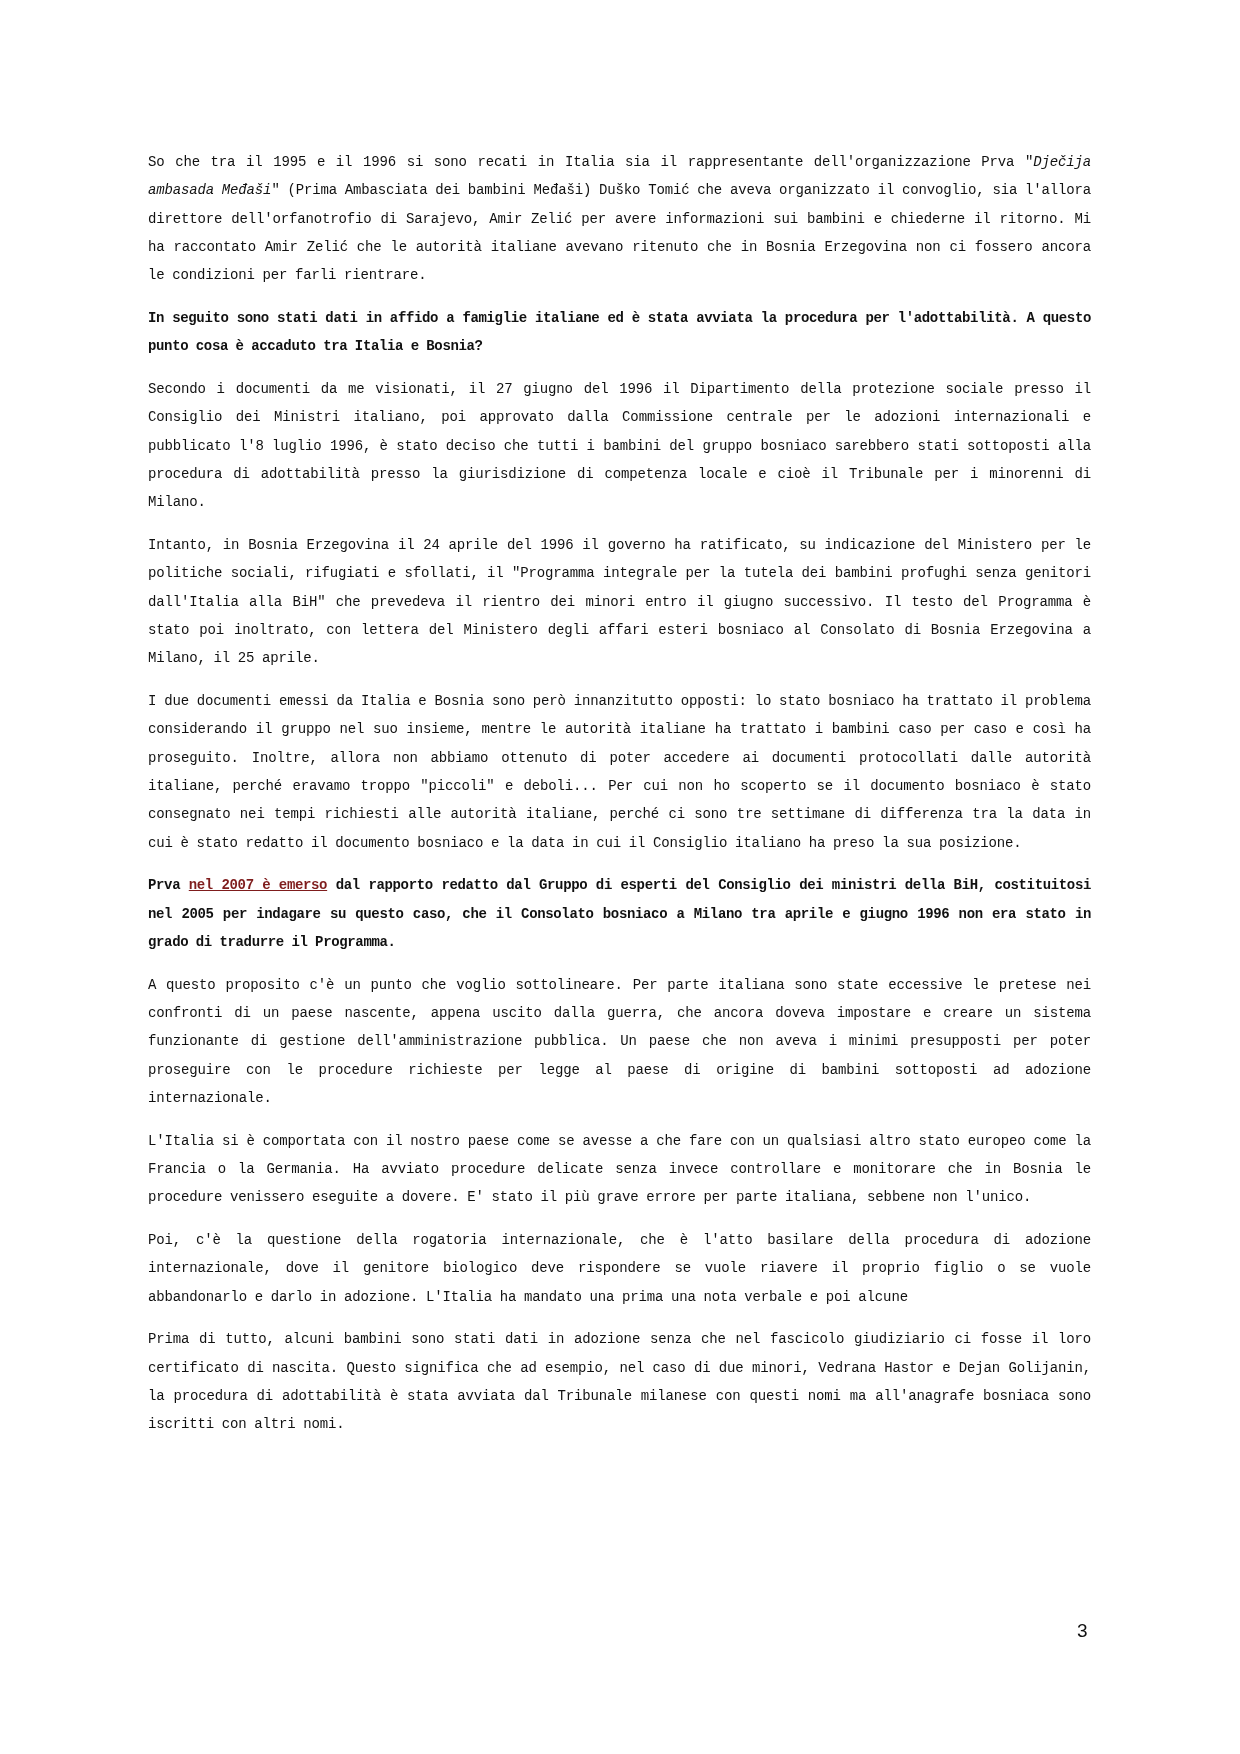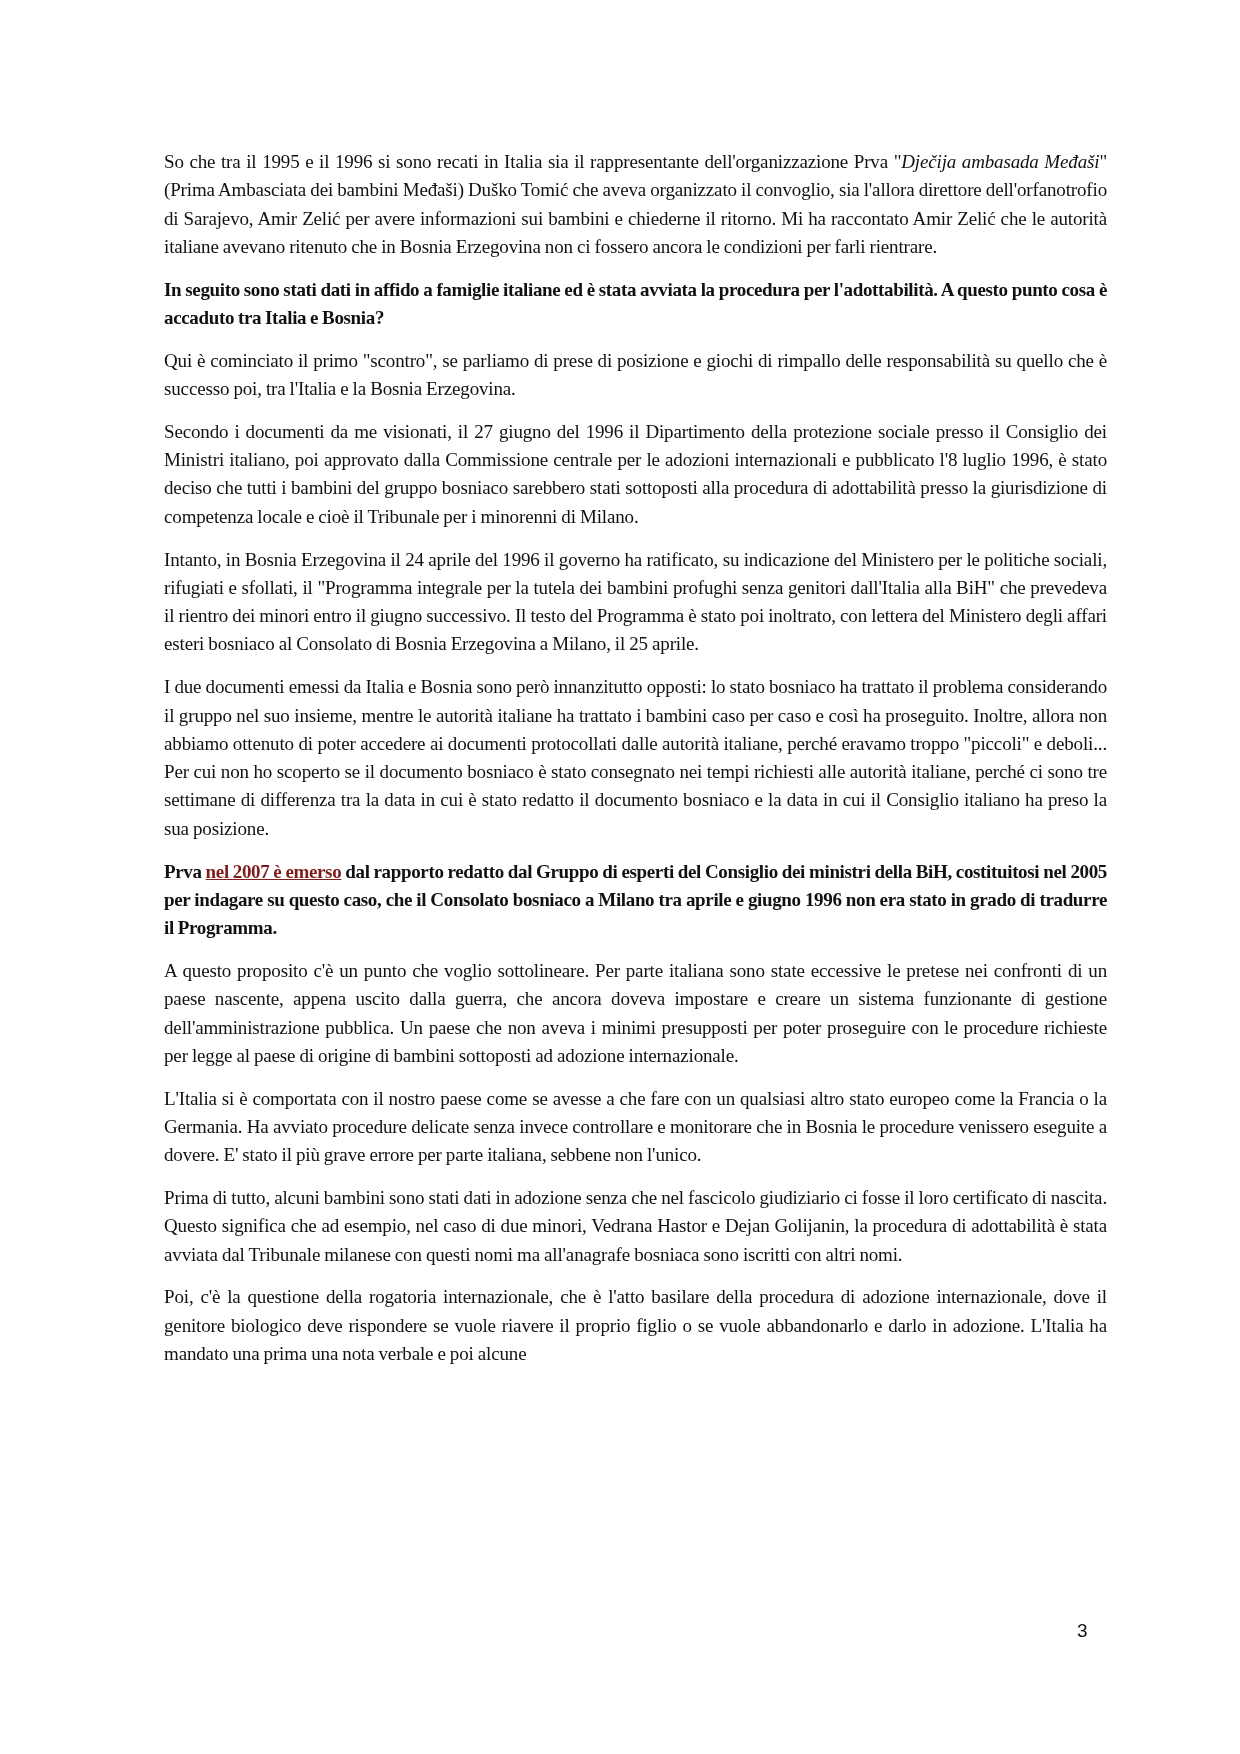--- a/index.html
+++ b/index.html
@@ -1,54 +1,53 @@
 <!DOCTYPE html>
 <html><head>
 <meta charset="utf-8">
 <style>
   html, body { margin: 0; padding: 0; background: #ffffff; }
   body { width: 1240px; height: 1754px; position: relative; overflow: hidden; }
   .page {
-    position: absolute; left: 164px; top: 148px; width: 943px;
-    font-family: Liberation Serif, serif;
-    font-size: 19px; line-height: 28.3px; color: #111111;
+    position: absolute; left: 148px; top: 148px; width: 943px;
+    font-family: Liberation Mono, monospace;
+    font-size: 14px; line-height: 28.3px; color: #111111;
     text-align: justify; letter-spacing: -0.15px; word-spacing: -0.5px;
   }
   .page p { margin: 0 0 14.5px 0; }
   .page p.bold { font-weight: bold; letter-spacing: -0.35px; }
   .page em { font-style: italic; }
   .page a { color: #7f1d1d; text-decoration: underline; }
   .pnum {
     position: absolute; left: 1077px; top: 1620px;
     font-family: "Liberation Sans", sans-serif; font-size: 19px; color: #111111;
   }
 </style>
 </head>
 <body>
 
 <div class="page">
 
   <p><span>So che tra il 1995 e il 1996 si sono recati in Italia sia il rappresentante dell'organizzazione Prva "</span><em>Dječija ambasada Međaši</em><span>" (Prima Ambasciata dei bambini Međaši) Duško Tomić che aveva organizzato il convoglio, sia l'allora direttore dell'orfanotrofio di Sarajevo, Amir Zelić per avere informazioni sui bambini e chiederne il ritorno. Mi ha raccontato Amir Zelić che le autorità italiane avevano ritenuto che in Bosnia Erzegovina non ci fossero ancora le condizioni per farli rientrare.</span></p>
 
   <p class="bold"><span>In seguito sono stati dati in affido a famiglie italiane ed è stata avviata la procedura per l'adottabilità. A questo punto cosa è accaduto tra Italia e Bosnia?</span></p>
 
-  <p><span>Qui è cominciato il primo "scontro", se parliamo di prese di posizione e giochi di rimpallo delle responsabilità su quello che è successo poi, tra l'Italia e la Bosnia Erzegovina.</span></p>
 
   <p><span>Secondo i documenti da me visionati, il 27 giugno del 1996 il Dipartimento della protezione sociale presso il Consiglio dei Ministri italiano, poi approvato dalla Commissione centrale per le adozioni internazionali e pubblicato l'8 luglio 1996, è stato deciso che tutti i bambini del gruppo bosniaco sarebbero stati sottoposti alla procedura di adottabilità presso la giurisdizione di competenza locale e cioè il Tribunale per i minorenni di Milano.</span></p>
 
   <p><span>Intanto, in Bosnia Erzegovina il 24 aprile del 1996 il governo ha ratificato, su indicazione del Ministero per le politiche sociali, rifugiati e sfollati, il "Programma integrale per la tutela dei bambini profughi senza genitori dall'Italia alla BiH" che prevedeva il rientro dei minori entro il giugno successivo. Il testo del Programma è stato poi inoltrato, con lettera del Ministero degli affari esteri bosniaco al Consolato di Bosnia Erzegovina a Milano, il 25 aprile.</span></p>
 
   <p><span>I due documenti emessi da Italia e Bosnia sono però innanzitutto opposti: lo stato bosniaco ha trattato il problema considerando il gruppo nel suo insieme, mentre le autorità italiane ha trattato i bambini caso per caso e così ha proseguito. Inoltre, allora non abbiamo ottenuto di poter accedere ai documenti protocollati dalle autorità italiane, perché eravamo troppo "piccoli" e deboli... Per cui non ho scoperto se il documento bosniaco è stato consegnato nei tempi richiesti alle autorità italiane, perché ci sono tre settimane di differenza tra la data in cui è stato redatto il documento bosniaco e la data in cui il Consiglio italiano ha preso la sua posizione.</span></p>
 
   <p class="bold"><span>Prva </span><a>nel 2007 è emerso</a><span> dal rapporto redatto dal Gruppo di esperti del Consiglio dei ministri della BiH, costituitosi nel 2005 per indagare su questo caso, che il Consolato bosniaco a Milano tra aprile e giugno 1996 non era stato in grado di tradurre il Programma.</span></p>
 
   <p><span>A questo proposito c'è un punto che voglio sottolineare. Per parte italiana sono state eccessive le pretese nei confronti di un paese nascente, appena uscito dalla guerra, che ancora doveva impostare e creare un sistema funzionante di gestione dell'amministrazione pubblica. Un paese che non aveva i minimi presupposti per poter proseguire con le procedure richieste per legge al paese di origine di bambini sottoposti ad adozione internazionale.</span></p>
 
   <p><span>L'Italia si è comportata con il nostro paese come se avesse a che fare con un qualsiasi altro stato europeo come la Francia o la Germania. Ha avviato procedure delicate senza invece controllare e monitorare che in Bosnia le procedure venissero eseguite a dovere. E' stato il più grave errore per parte italiana, sebbene non l'unico.</span></p>
 
 
+  <p><span>Poi, c'è la questione della rogatoria internazionale, che è l'atto basilare della procedura di adozione internazionale, dove il genitore biologico deve rispondere se vuole riavere il proprio figlio o se vuole abbandonarlo e darlo in adozione. L'Italia ha mandato una prima una nota verbale e poi alcune</span></p>
+
   <p><span>Prima di tutto, alcuni bambini sono stati dati in adozione senza che nel fascicolo giudiziario ci fosse il loro certificato di nascita. Questo significa che ad esempio, nel caso di due minori, Vedrana Hastor e Dejan Golijanin, la procedura di adottabilità è stata avviata dal Tribunale milanese con questi nomi ma all'anagrafe bosniaca sono iscritti con altri nomi.</span></p>
-
-  <p><span>Poi, c'è la questione della rogatoria internazionale, che è l'atto basilare della procedura di adozione internazionale, dove il genitore biologico deve rispondere se vuole riavere il proprio figlio o se vuole abbandonarlo e darlo in adozione. L'Italia ha mandato una prima una nota verbale e poi alcune</span></p>
 
 </div>
 
 <div class="pnum">3</div>
 
 </body></html>

